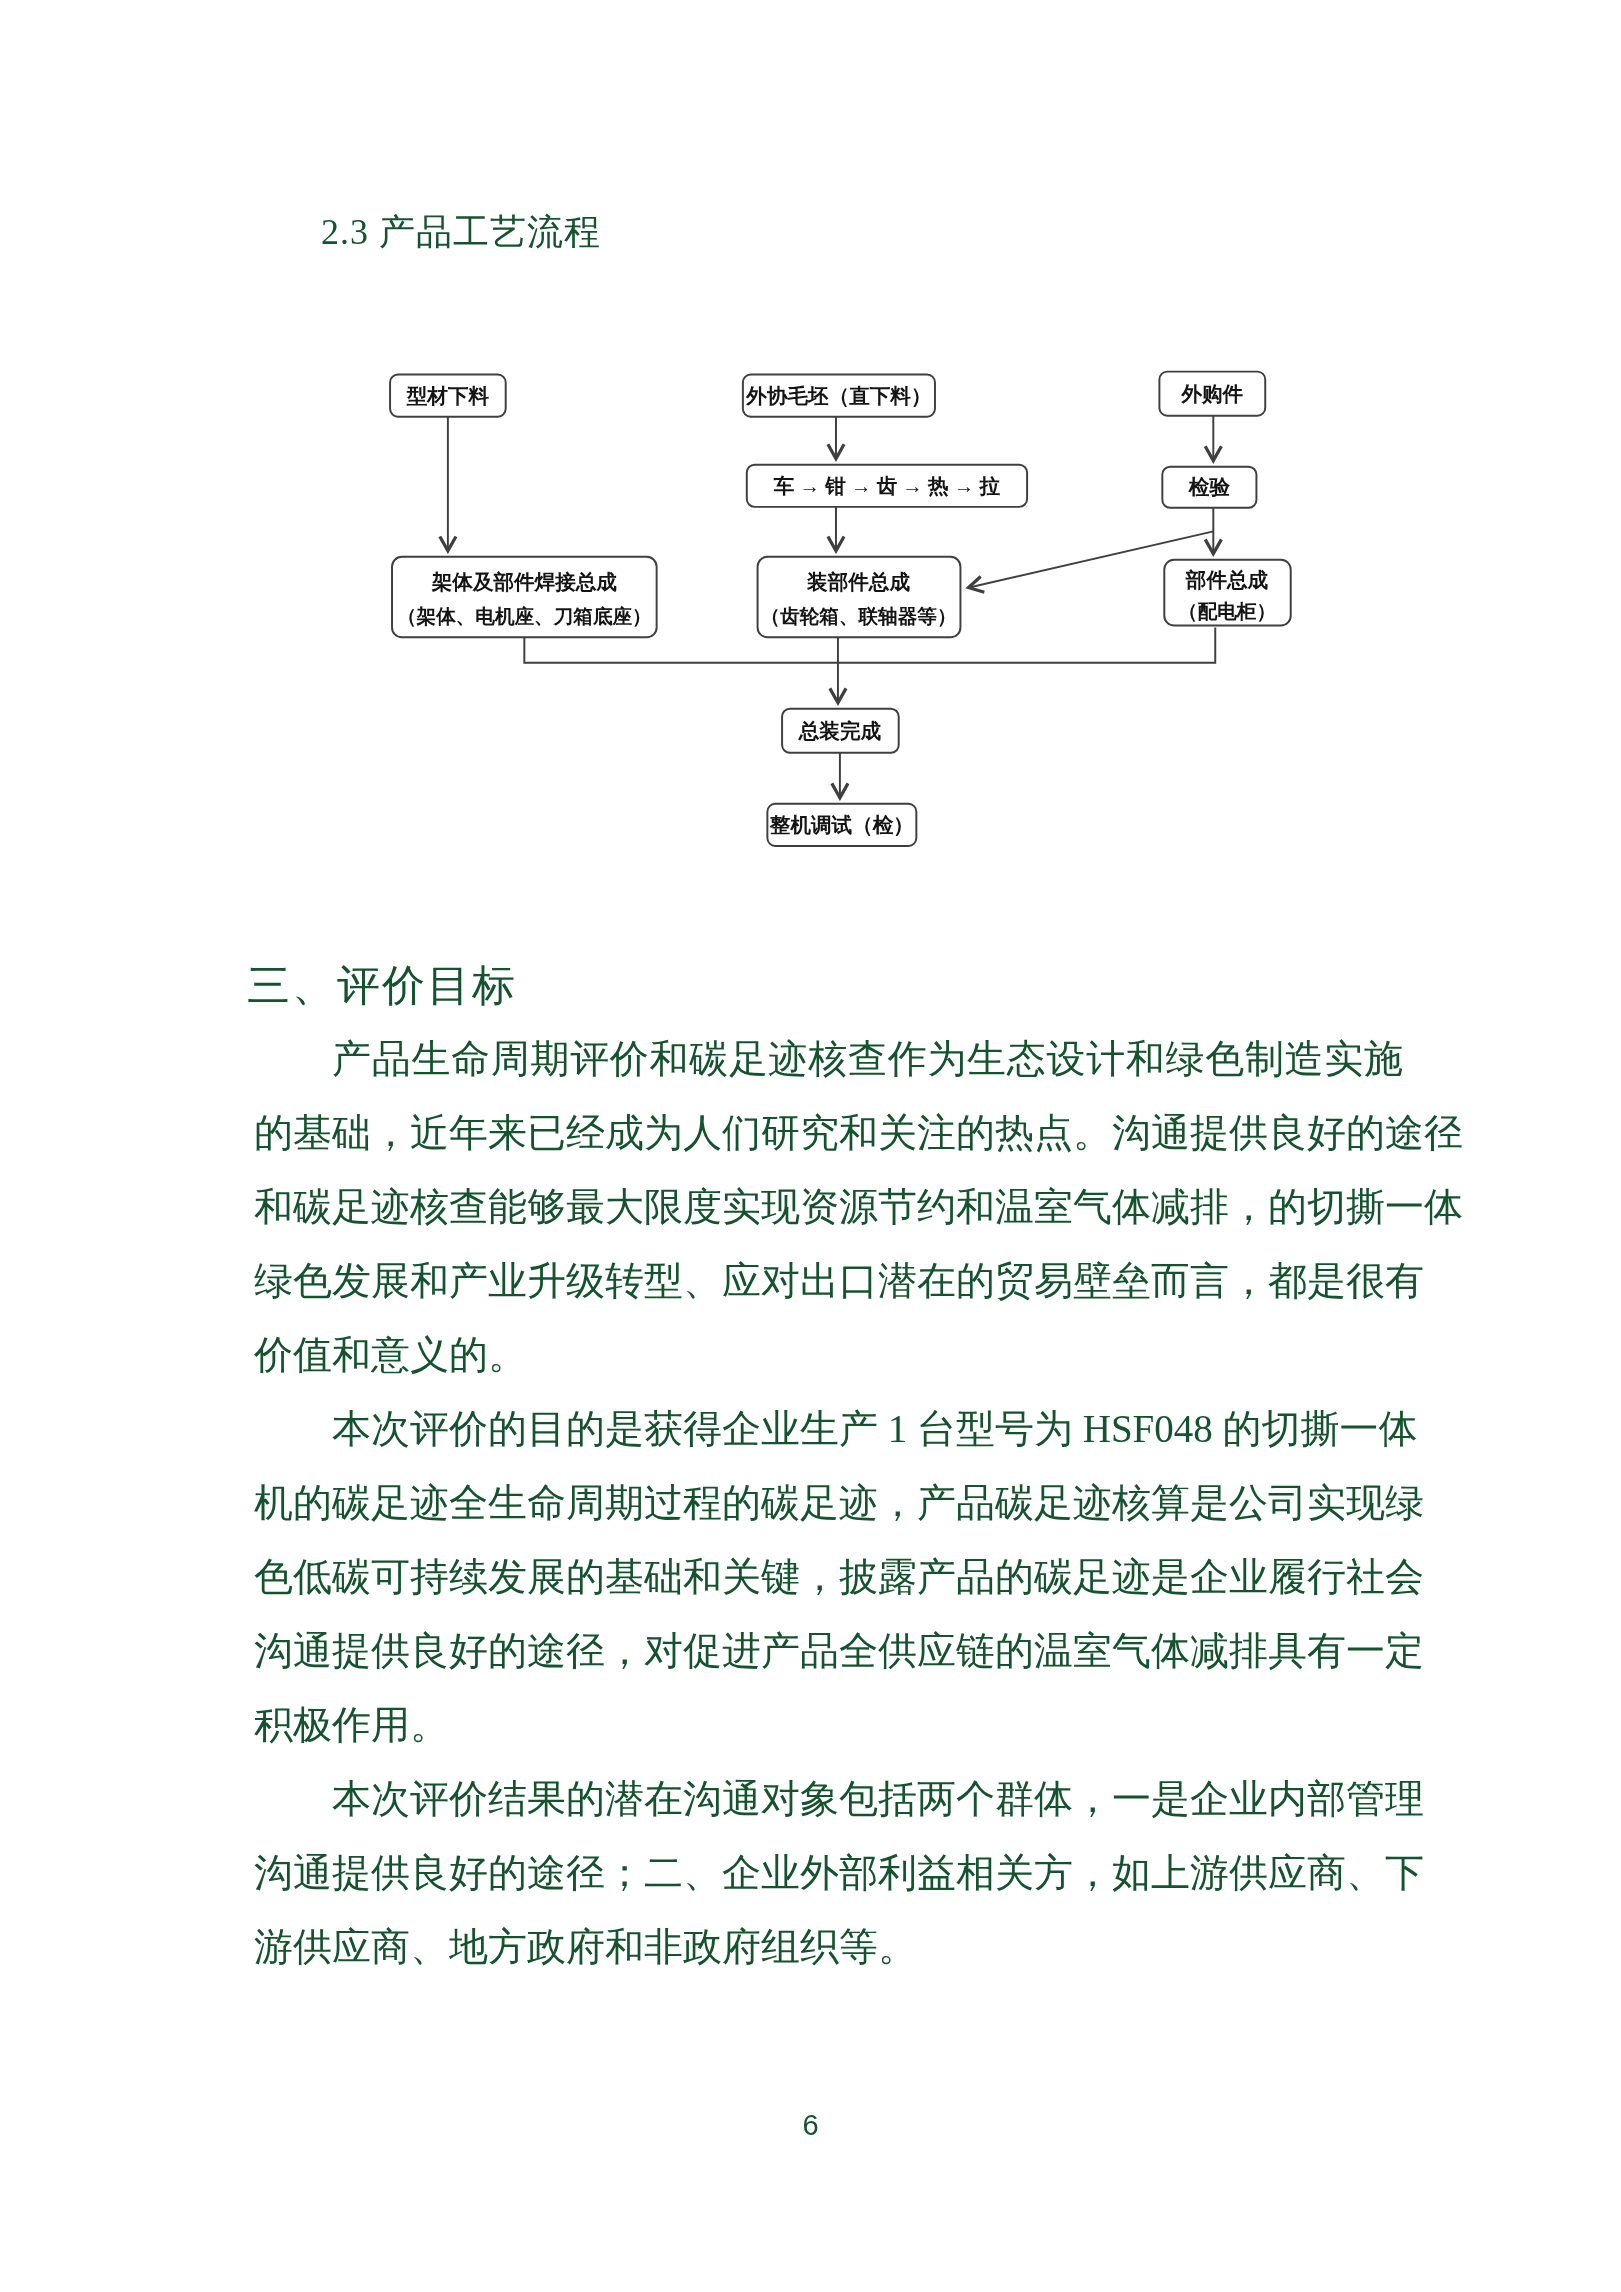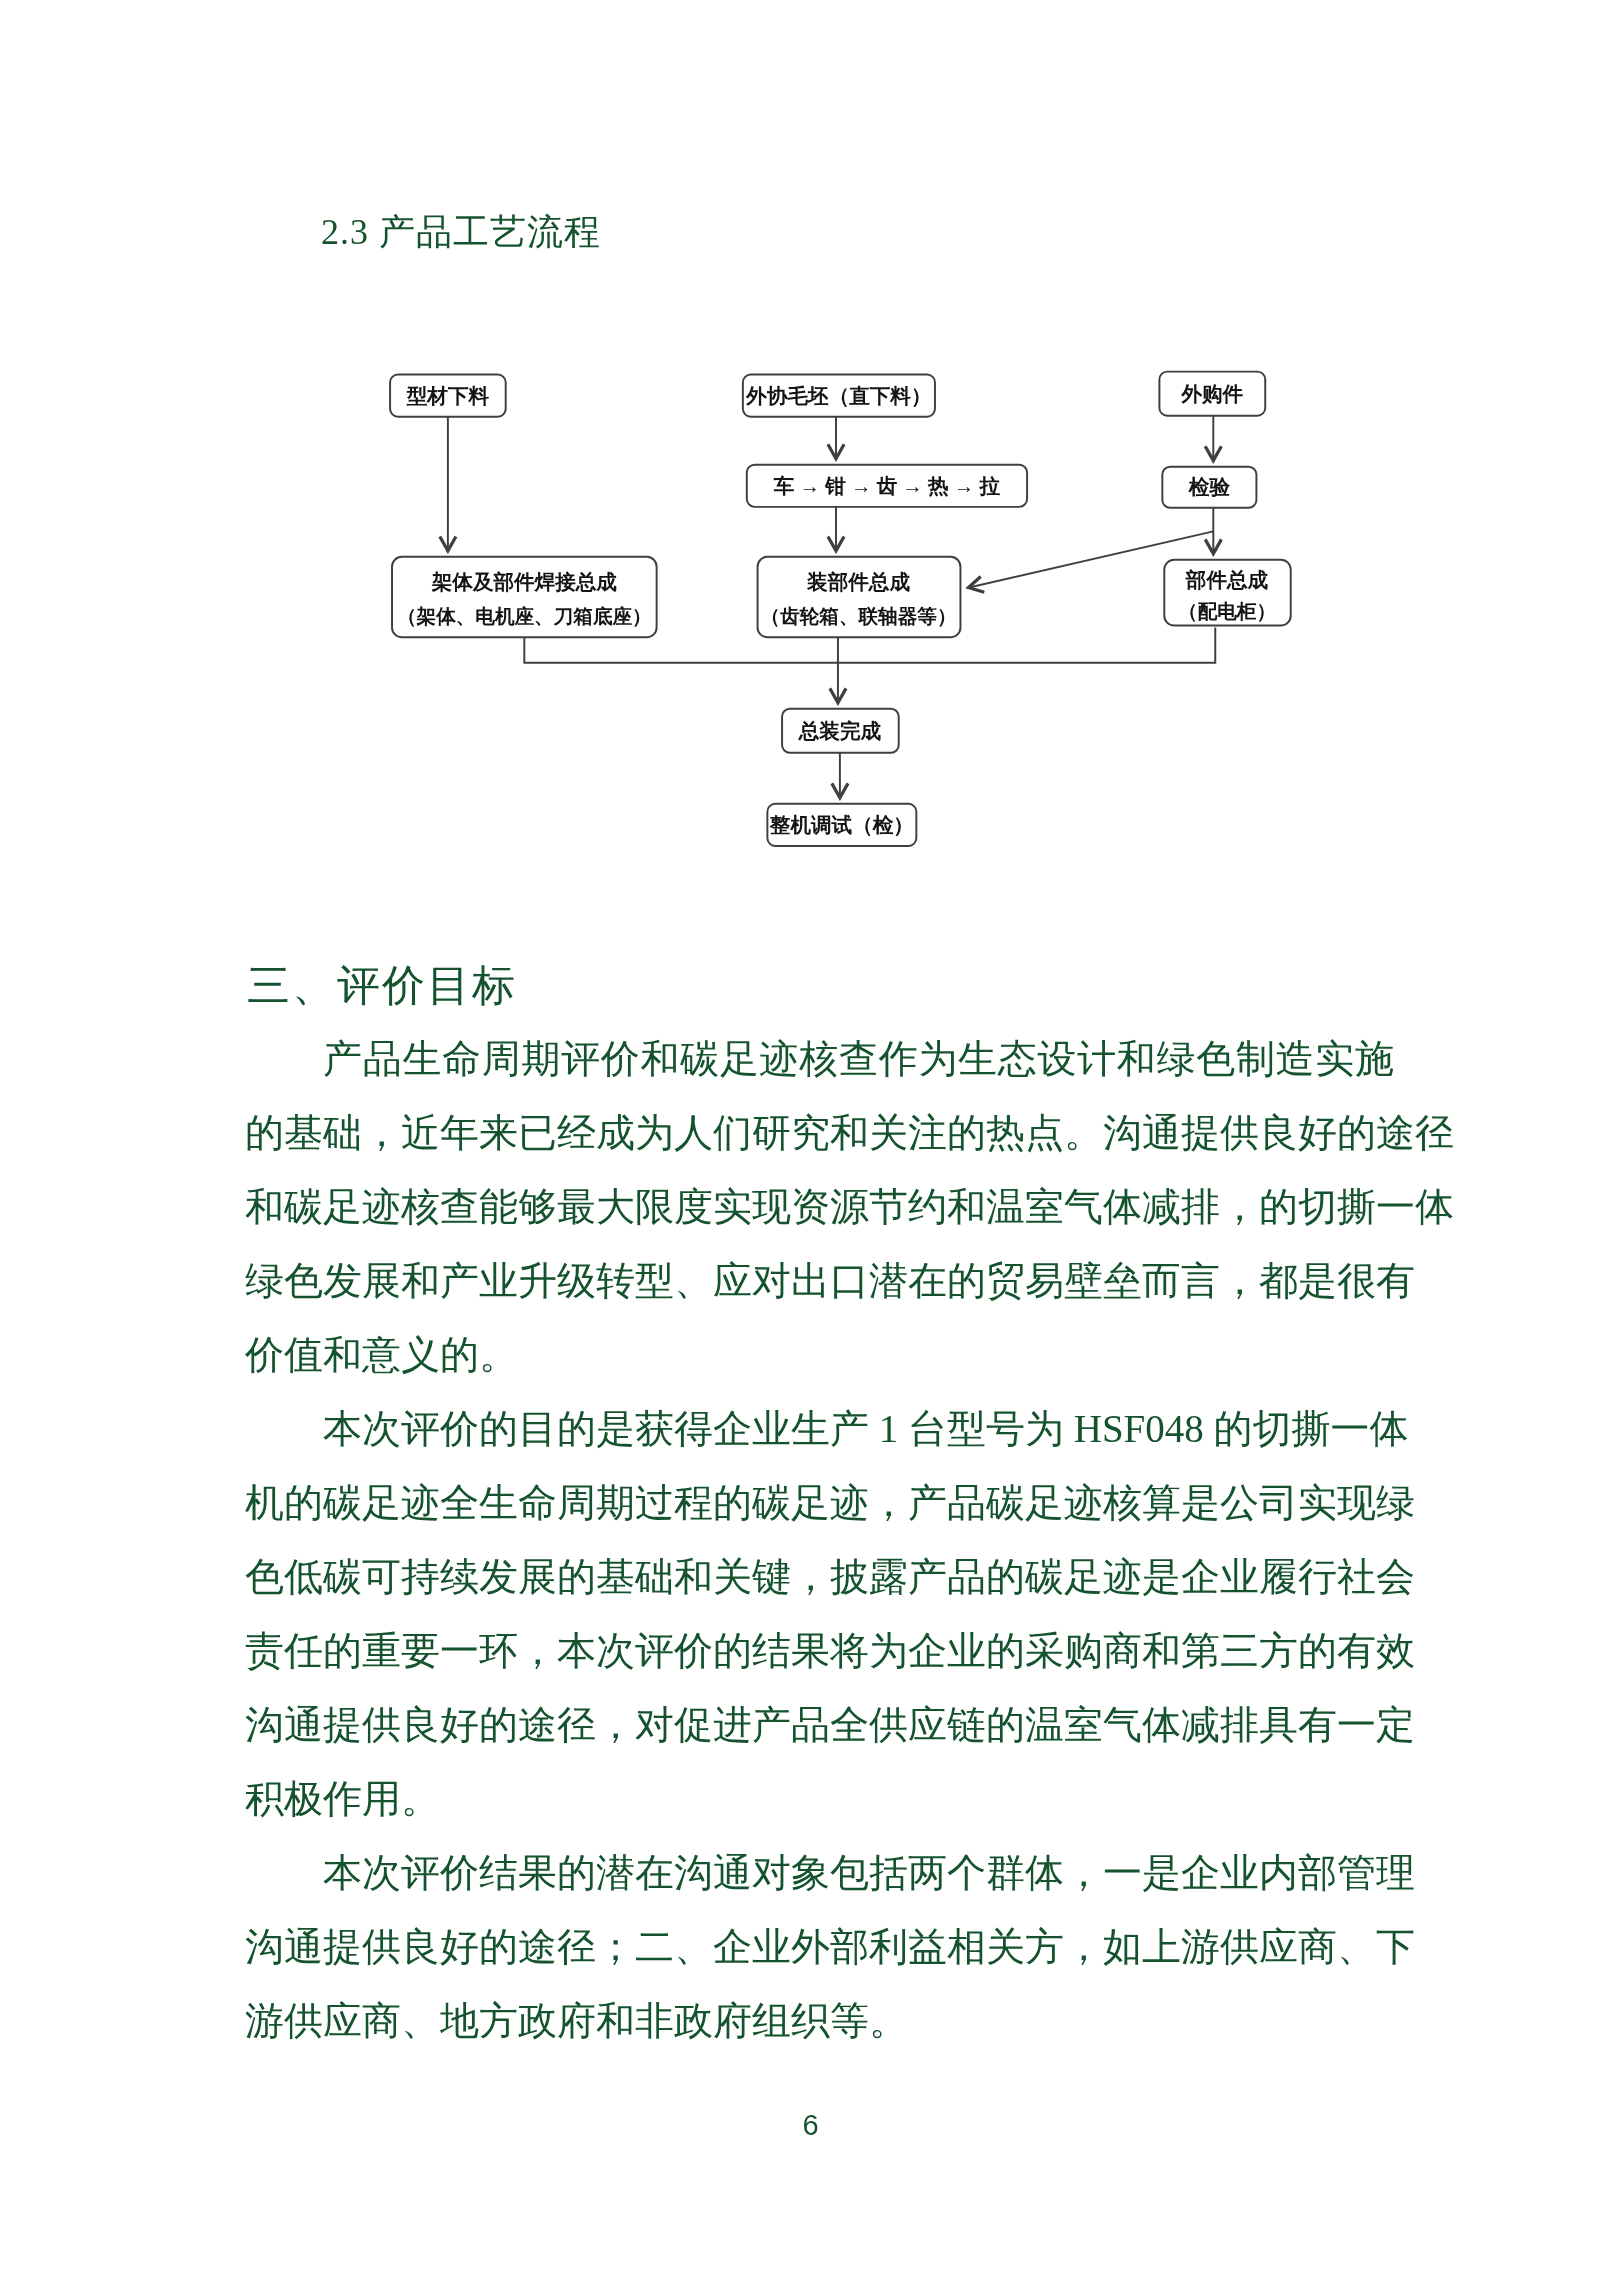--- a/index.html
+++ b/index.html
@@ -27,21 +27,21 @@
   .flowchart-svg{position:absolute;left:0;top:0;width:1621px;height:902px;}
   .flowchart-svg rect.node{fill:#ffffff;stroke:#3f3f3f;stroke-width:2px;}
   .flowchart-svg text{
     font-family:"Liberation Serif","DejaVu Serif",serif;
     font-weight:bold;font-size:21px;fill:#141414;
     text-anchor:middle;
   }
   .flowchart-svg text.small{font-size:20px;}
   .flowchart-svg .edge{stroke:#3f3f3f;stroke-width:2px;fill:none;}
   .bodytext{
-    position:absolute;left:245px;top:1022px;width:1149px;
+    position:absolute;left:254px;top:1022px;width:1149px;
     font-size:39px;line-height:74px;
   }
   .bt-line{
     height:74px;line-height:74px;
     text-align:justify;text-align-last:justify;
     white-space:nowrap;
   }
   .bt-line.first{text-indent:78px;}
   .bt-line.last{text-align-last:left;white-space:normal;}
   .page-number{
@@ -137,21 +137,20 @@
       <div class="bt-line first">产品生命周期评价和碳足迹核查作为生态设计和绿色制造实施</div>
       <div class="bt-line">的基础，近年来已经成为人们研究和关注的热点。沟通提供良好的途径</div>
       <div class="bt-line">和碳足迹核查能够最大限度实现资源节约和温室气体减排，的切撕一体</div>
       <div class="bt-line">绿色发展和产业升级转型、应对出口潜在的贸易壁垒而言，都是很有</div>
       <div class="bt-line last">价值和意义的。</div>
     </div>
     <div>
       <div class="bt-line first">本次评价的目的是获得企业生产 1 台型号为 HSF048 的切撕一体</div>
       <div class="bt-line">机的碳足迹全生命周期过程的碳足迹，产品碳足迹核算是公司实现绿</div>
       <div class="bt-line">色低碳可持续发展的基础和关键，披露产品的碳足迹是企业履行社会</div>
-      <div class="bt-line">责任的重要一环，本次评价的结果将为企业的采购商和第三方的有效</div>
       <div class="bt-line">沟通提供良好的途径，对促进产品全供应链的温室气体减排具有一定</div>
       <div class="bt-line last">积极作用。</div>
     </div>
     <div>
       <div class="bt-line first">本次评价结果的潜在沟通对象包括两个群体，一是企业内部管理</div>
       <div class="bt-line">沟通提供良好的途径；二、企业外部利益相关方，如上游供应商、下</div>
       <div class="bt-line last">游供应商、地方政府和非政府组织等。</div>
     </div>
   </div>
 

